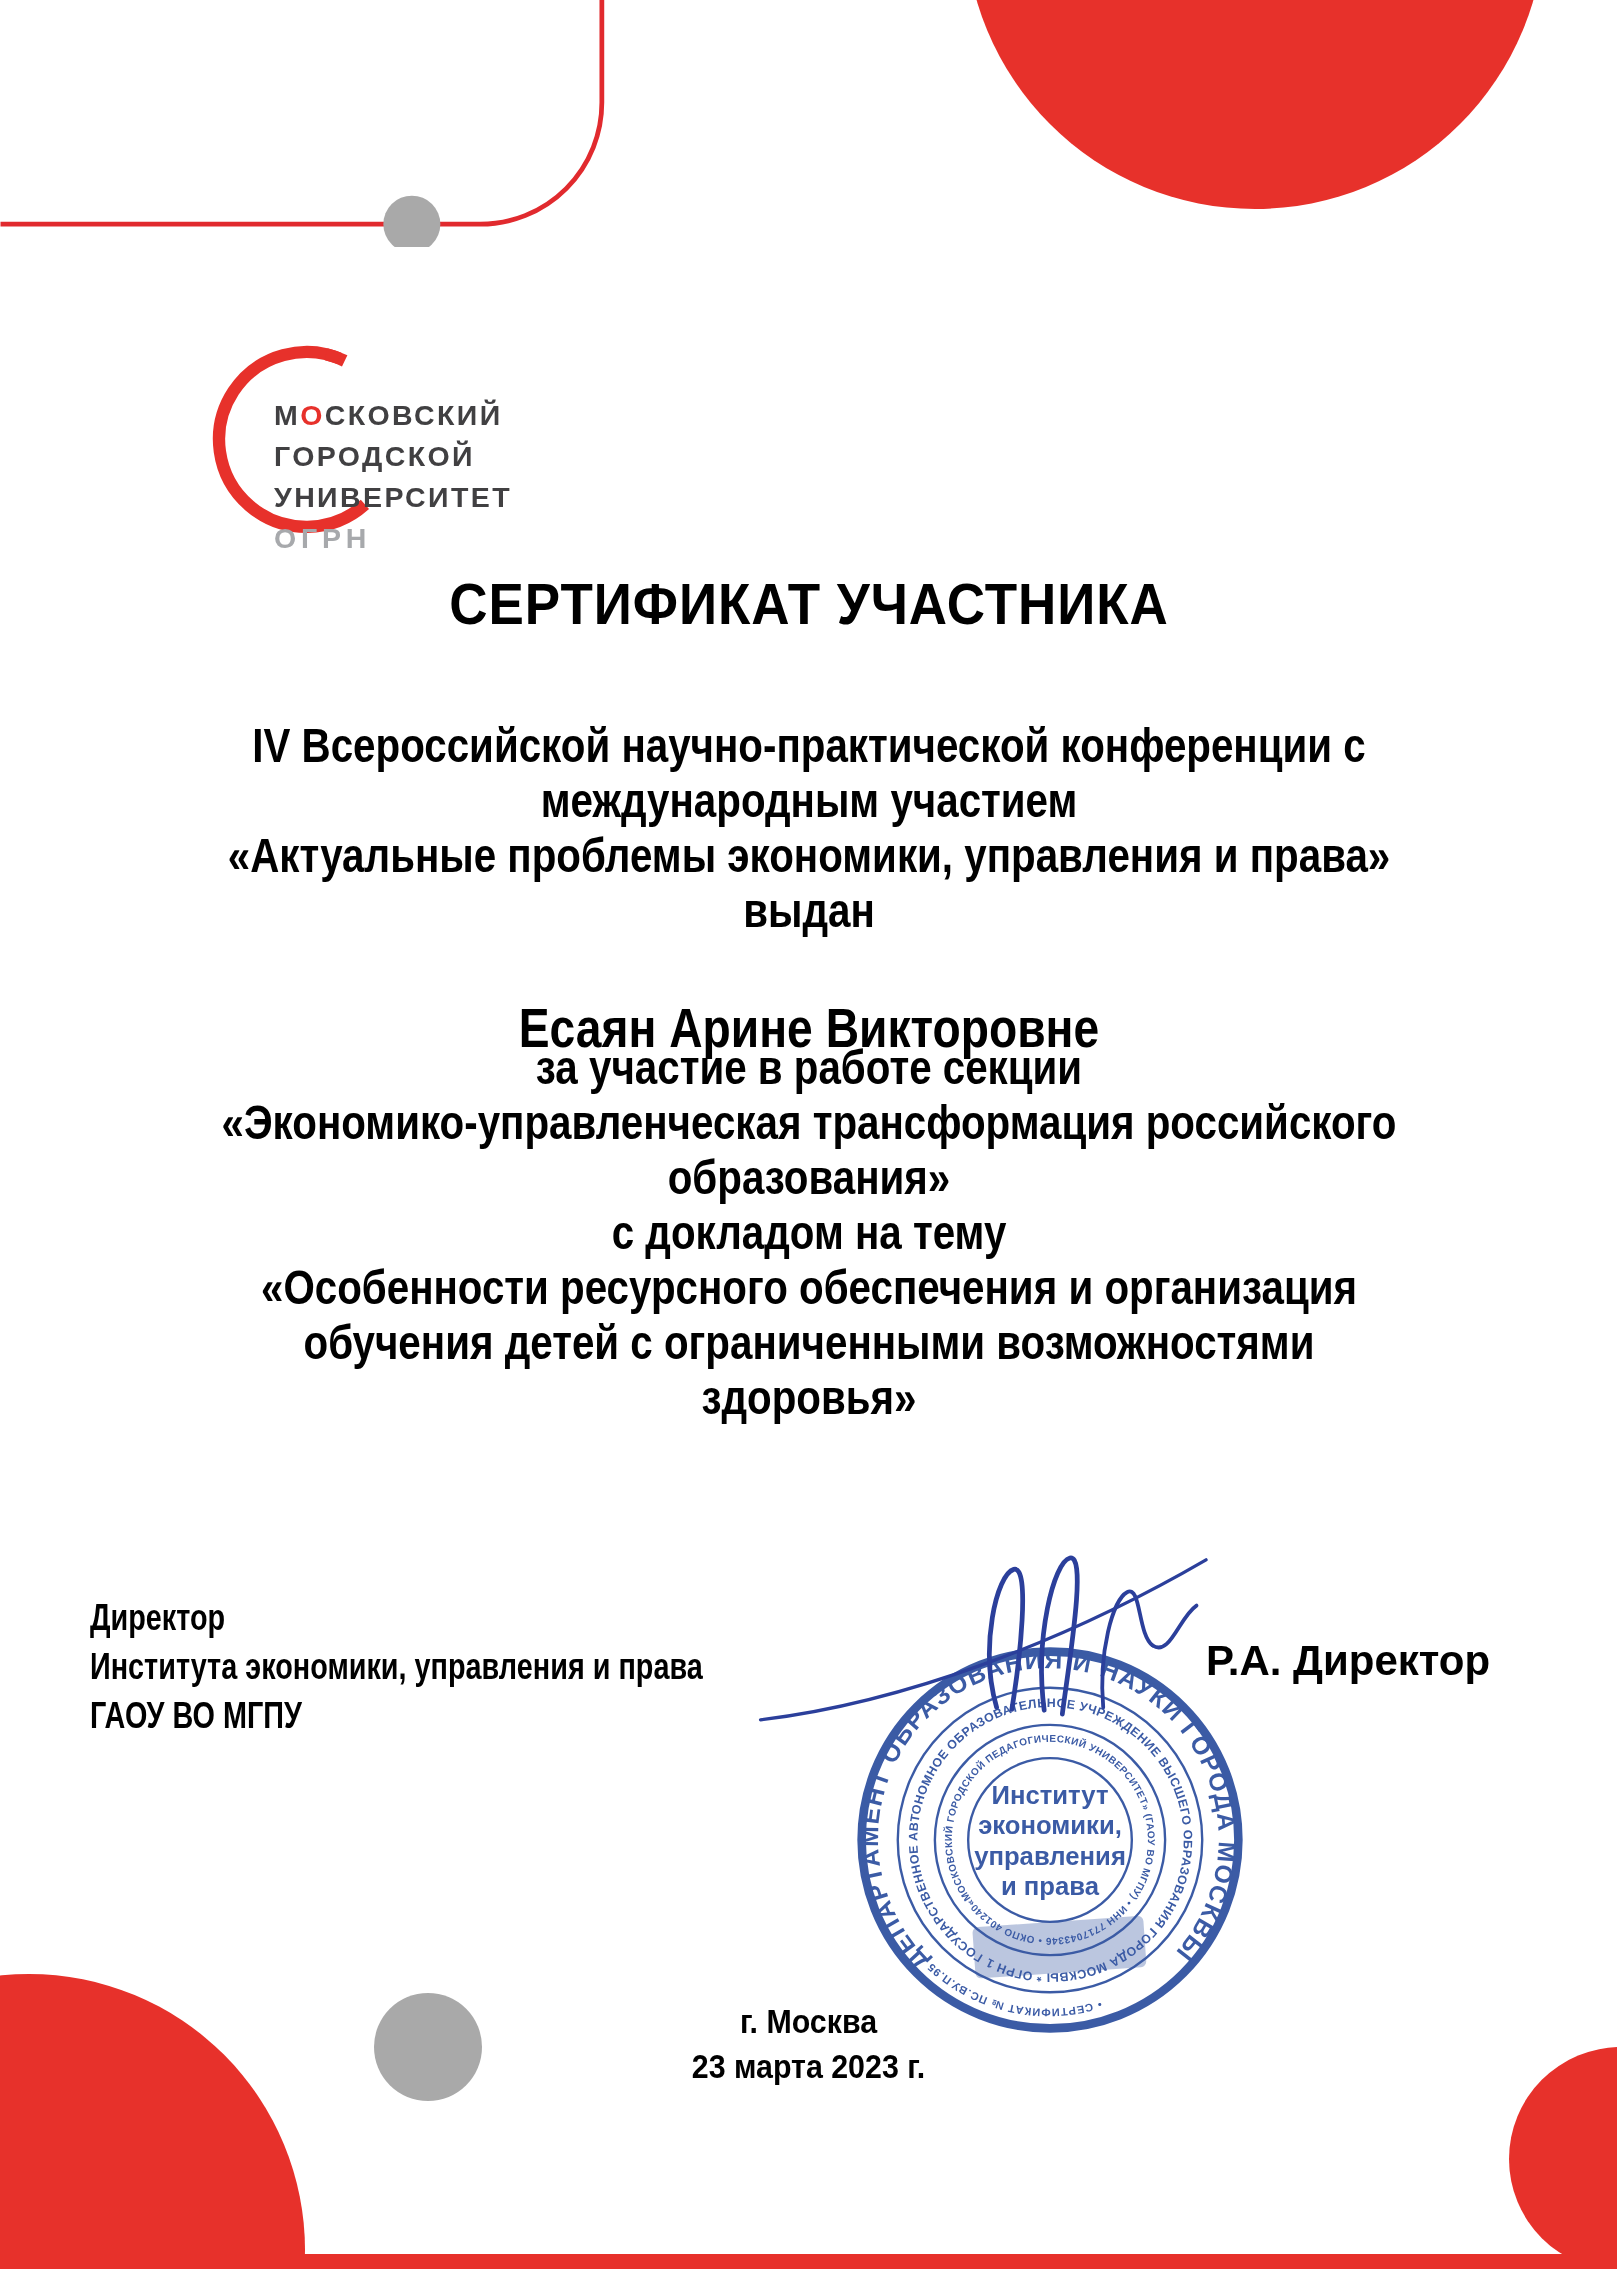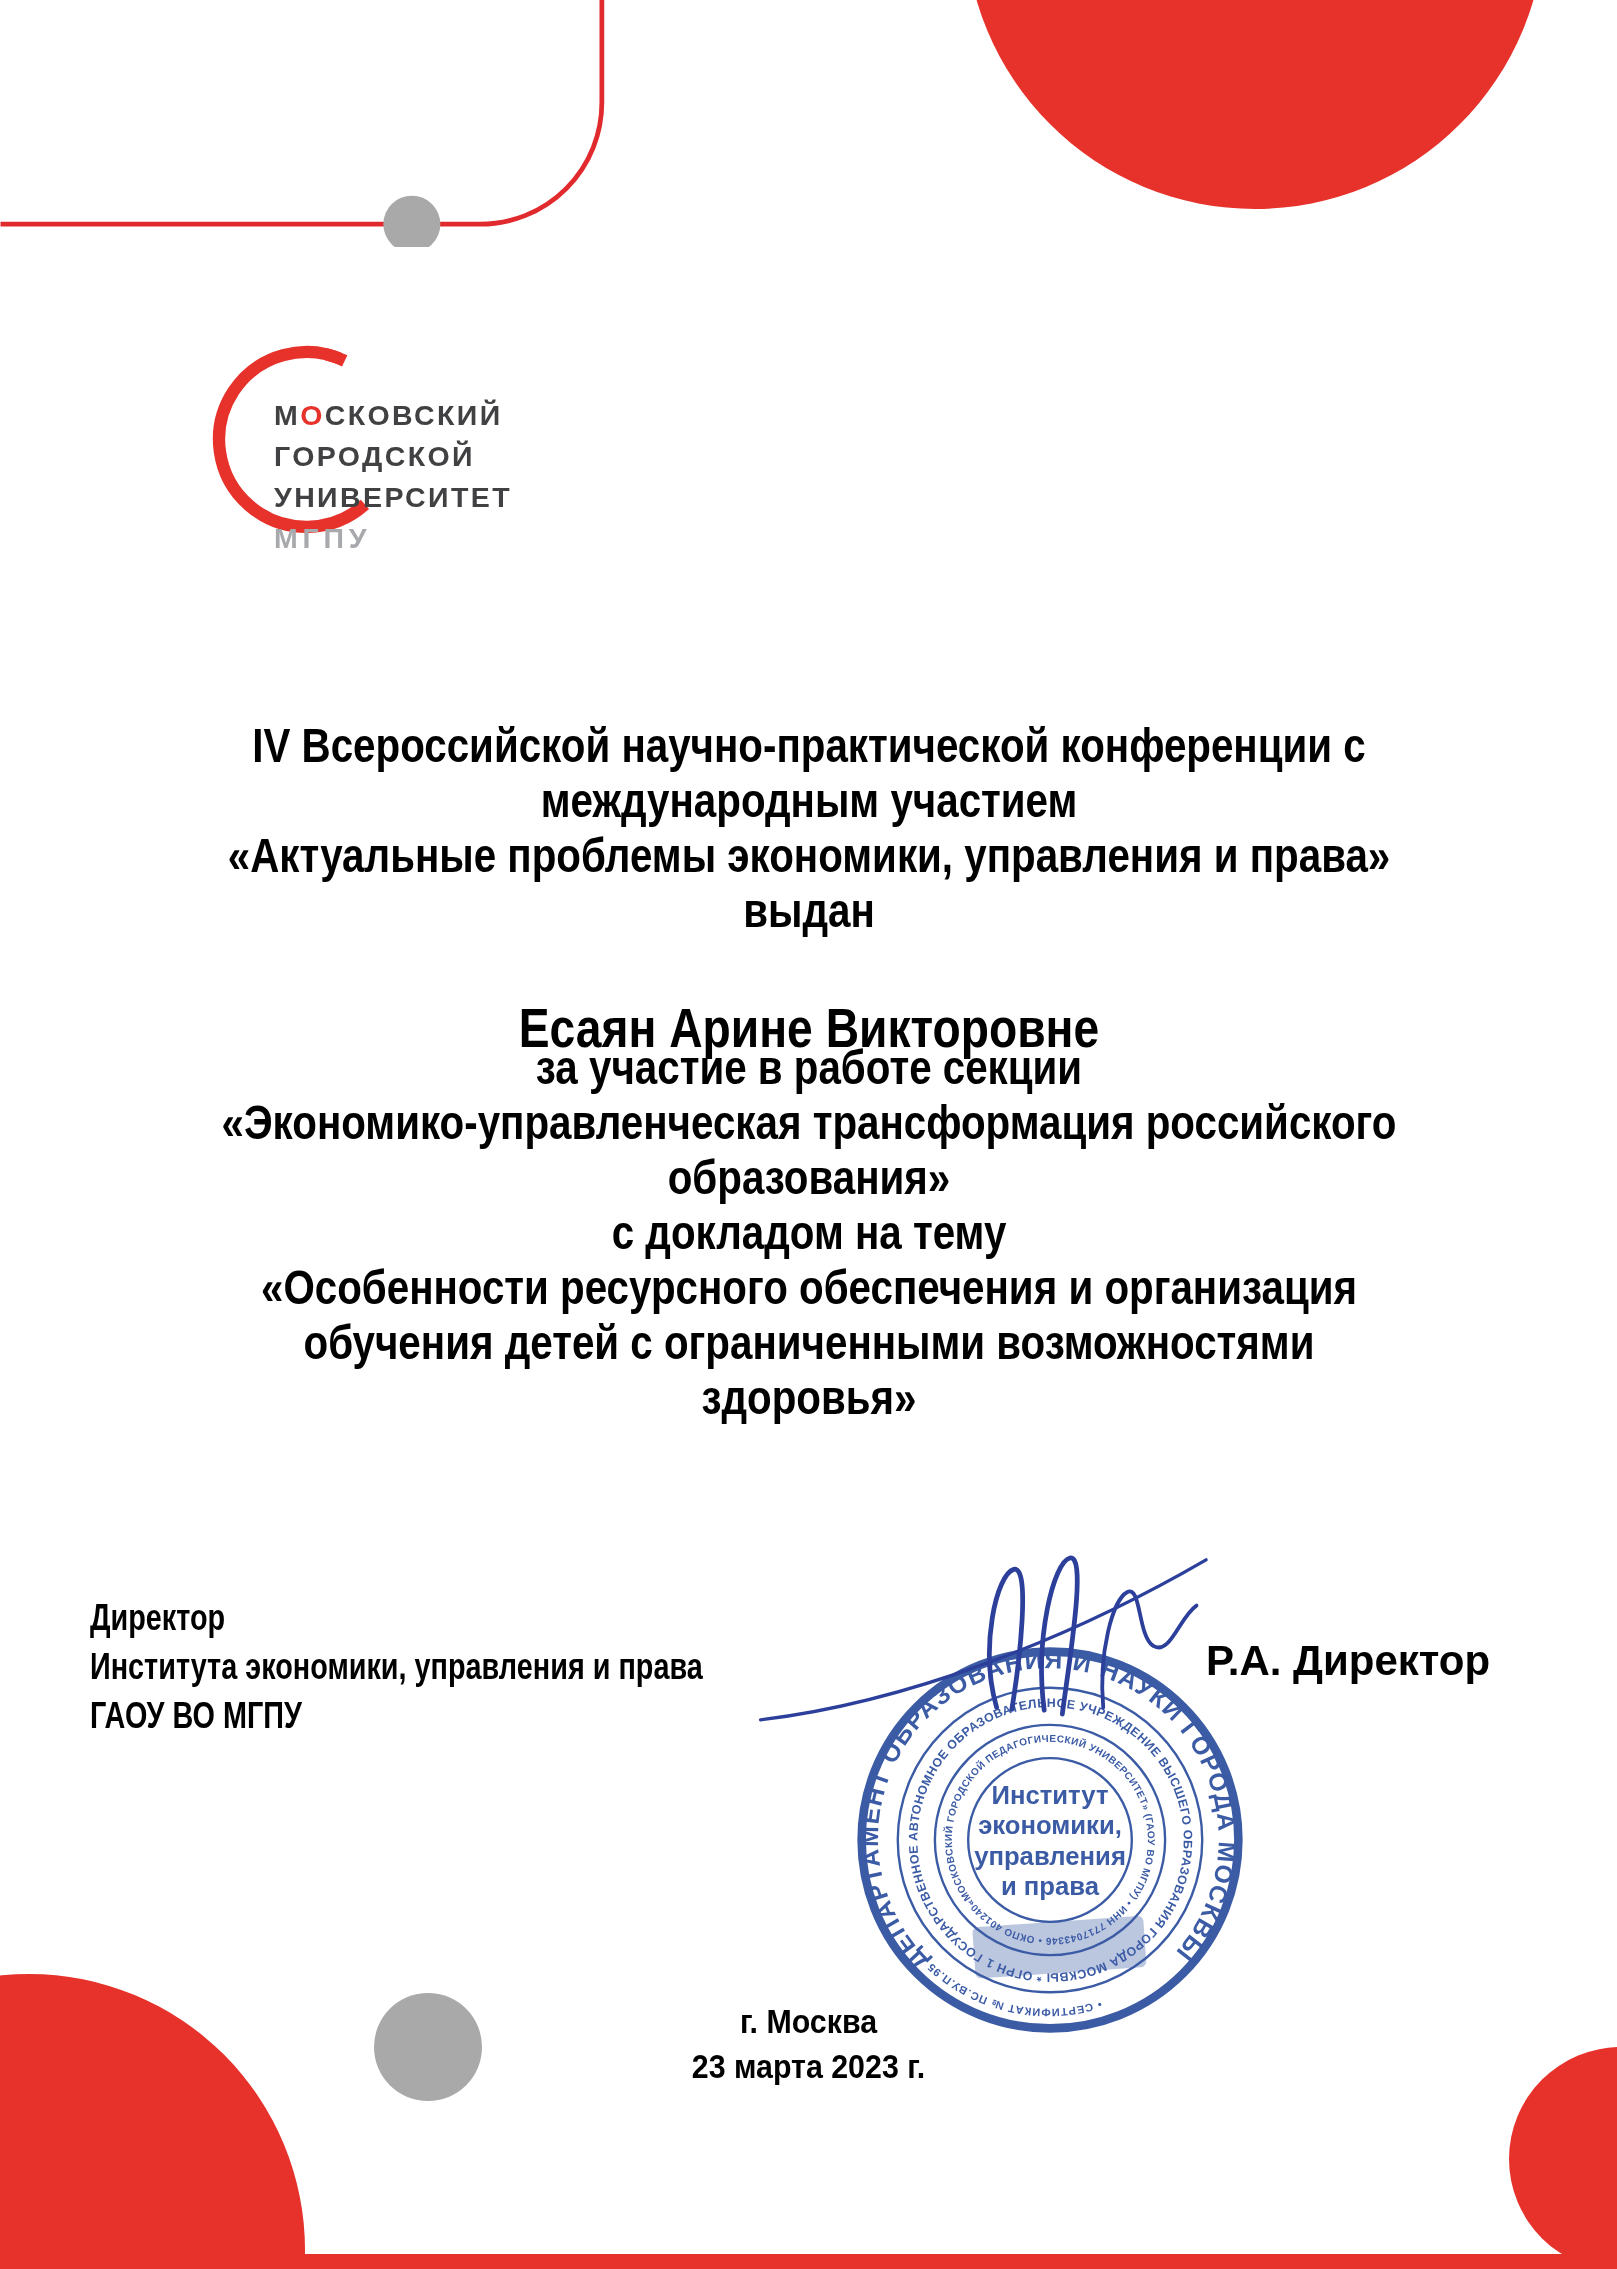--- a/index.html
+++ b/index.html
@@ -49,23 +49,26 @@
 
   <svg class="abs" style="left:0;top:314px;" width="571" height="285" viewBox="0 0 600 300">
     <path d="M 362.3 49.3 A 92 92 0 1 0 383.6 200.4" fill="none" stroke="#e7312b" stroke-width="13"></path>
     <path d="M 342.7 42.4 A 92 92 0 0 1 356.5 46.7" fill="none" stroke="#e7312b" stroke-width="13"></path>
   </svg>
 
   <div class="abs" id="logo-text">
     <div><span>М</span><span class="red-o">О</span><span>СКОВСКИЙ</span></div>
     <div>ГОРОДСКОЙ</div>
     <div>УНИВЕРСИТЕТ</div>
-    <div class="abbr">МГПУ</div>
+    <div class="abbr">ОГРН</div>
   </div>
 
+  <div class="abs centerblock" id="title">
+    <div class="scale93">СЕРТИФИКАТ УЧАСТНИКА</div>
+  </div>
 
   <div class="abs centerblock" id="intro">
     <div class="scale84">
       <div>IV Всероссийской научно-практической конференции с</div>
       <div>международным участием</div>
       <div>«Актуальные проблемы экономики, управления и права»</div>
       <div>выдан</div>
     </div>
   </div>
 

